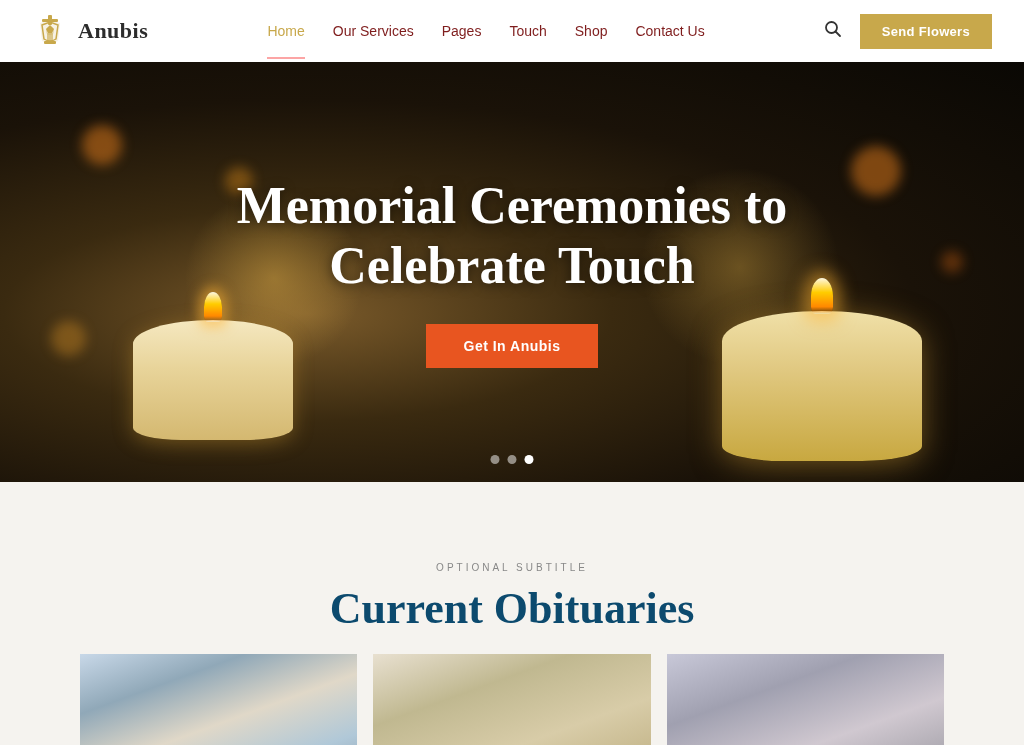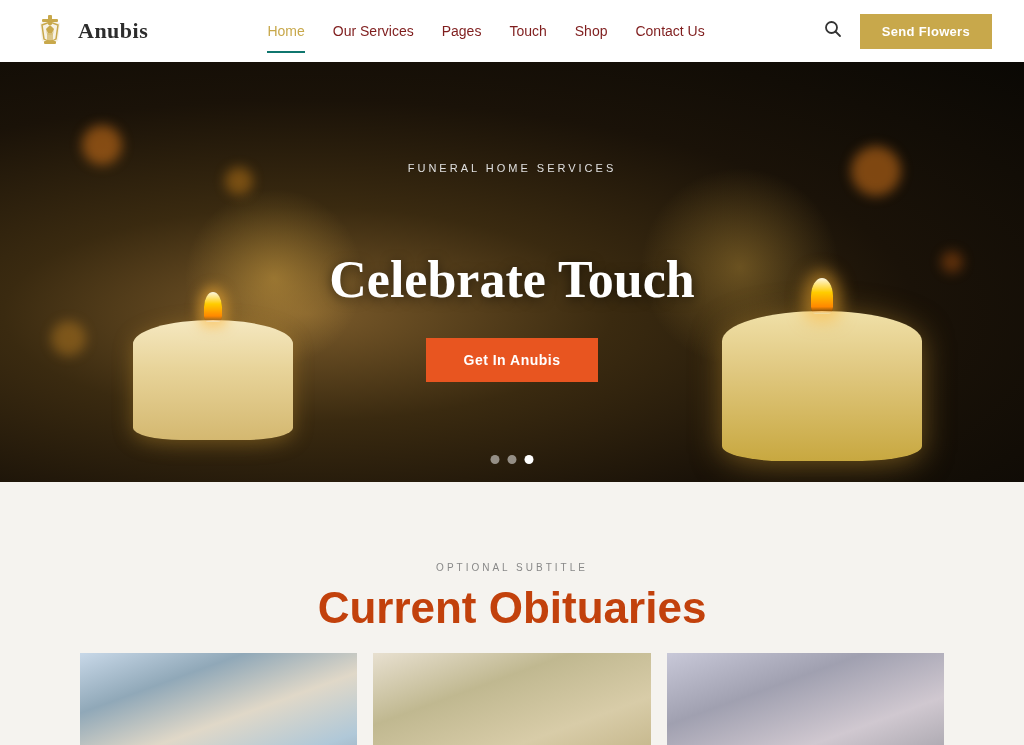--- a/index.html
+++ b/index.html
@@ -41,22 +41,22 @@
     }
     .nav-links li a {
       text-decoration: none;
       font-family: Arial, sans-serif;
       font-size: 14px;
       color: #7f1d1d;
       font-weight: 500;
     }
     .nav-links li a.active {
       color: #c8a84b;
-      border-bottom: 2px solid #0f766e;
-      padding-bottom: 12px;
+      border-bottom: 2px solid #fca5a5;
+      padding-bottom: 18px;
     }
     .nav-right {
       display: flex;
       align-items: center;
       gap: 18px;
     }
     .search-icon-btn {
       background: none;
       border: none;
       cursor: pointer;
@@ -236,23 +236,23 @@
     .section-subtitle {
       font-family: Arial, sans-serif;
       font-size: 10px;
       letter-spacing: 3px;
       color: #888;
       text-transform: uppercase;
       margin-bottom: 10px;
       margin-top: 28px;
     }
     .section-title {
-      font-family: Liberation Sans, sans-serif;
+      font-family: Liberation Serif, serif;
       font-size: 44px;
-      color: #c2410c;
+      color: #0c4a6e;
       font-weight: bold;
       margin-bottom: 20px;
     }
 
     
     .obituary-grid {
       display: grid;
       grid-template-columns: repeat(3, 1fr);
       gap: 16px;
       padding: 0 0 20px;
@@ -362,23 +362,22 @@
 
   <div class="candle-left">
     <div class="flame"></div>
   </div>
 
   <div class="candle-right">
     <div class="flame-right"></div>
   </div>
 
   <div class="hero-content">
-    <p class="hero-subtitle">FUNERAL HOME SERVICES</p>
     <h1 class="hero-title">
-      <br>
+      <span>Memorial Ceremonies to</span><br>
       <span>Celebrate Touch</span>
     </h1>
     <button class="hero-cta-btn">Get In Anubis</button>
   </div>
 
   <div class="slider-dots">
     <div class="dot"></div>
     <div class="dot"></div>
     <div class="dot active"></div>
   </div>

